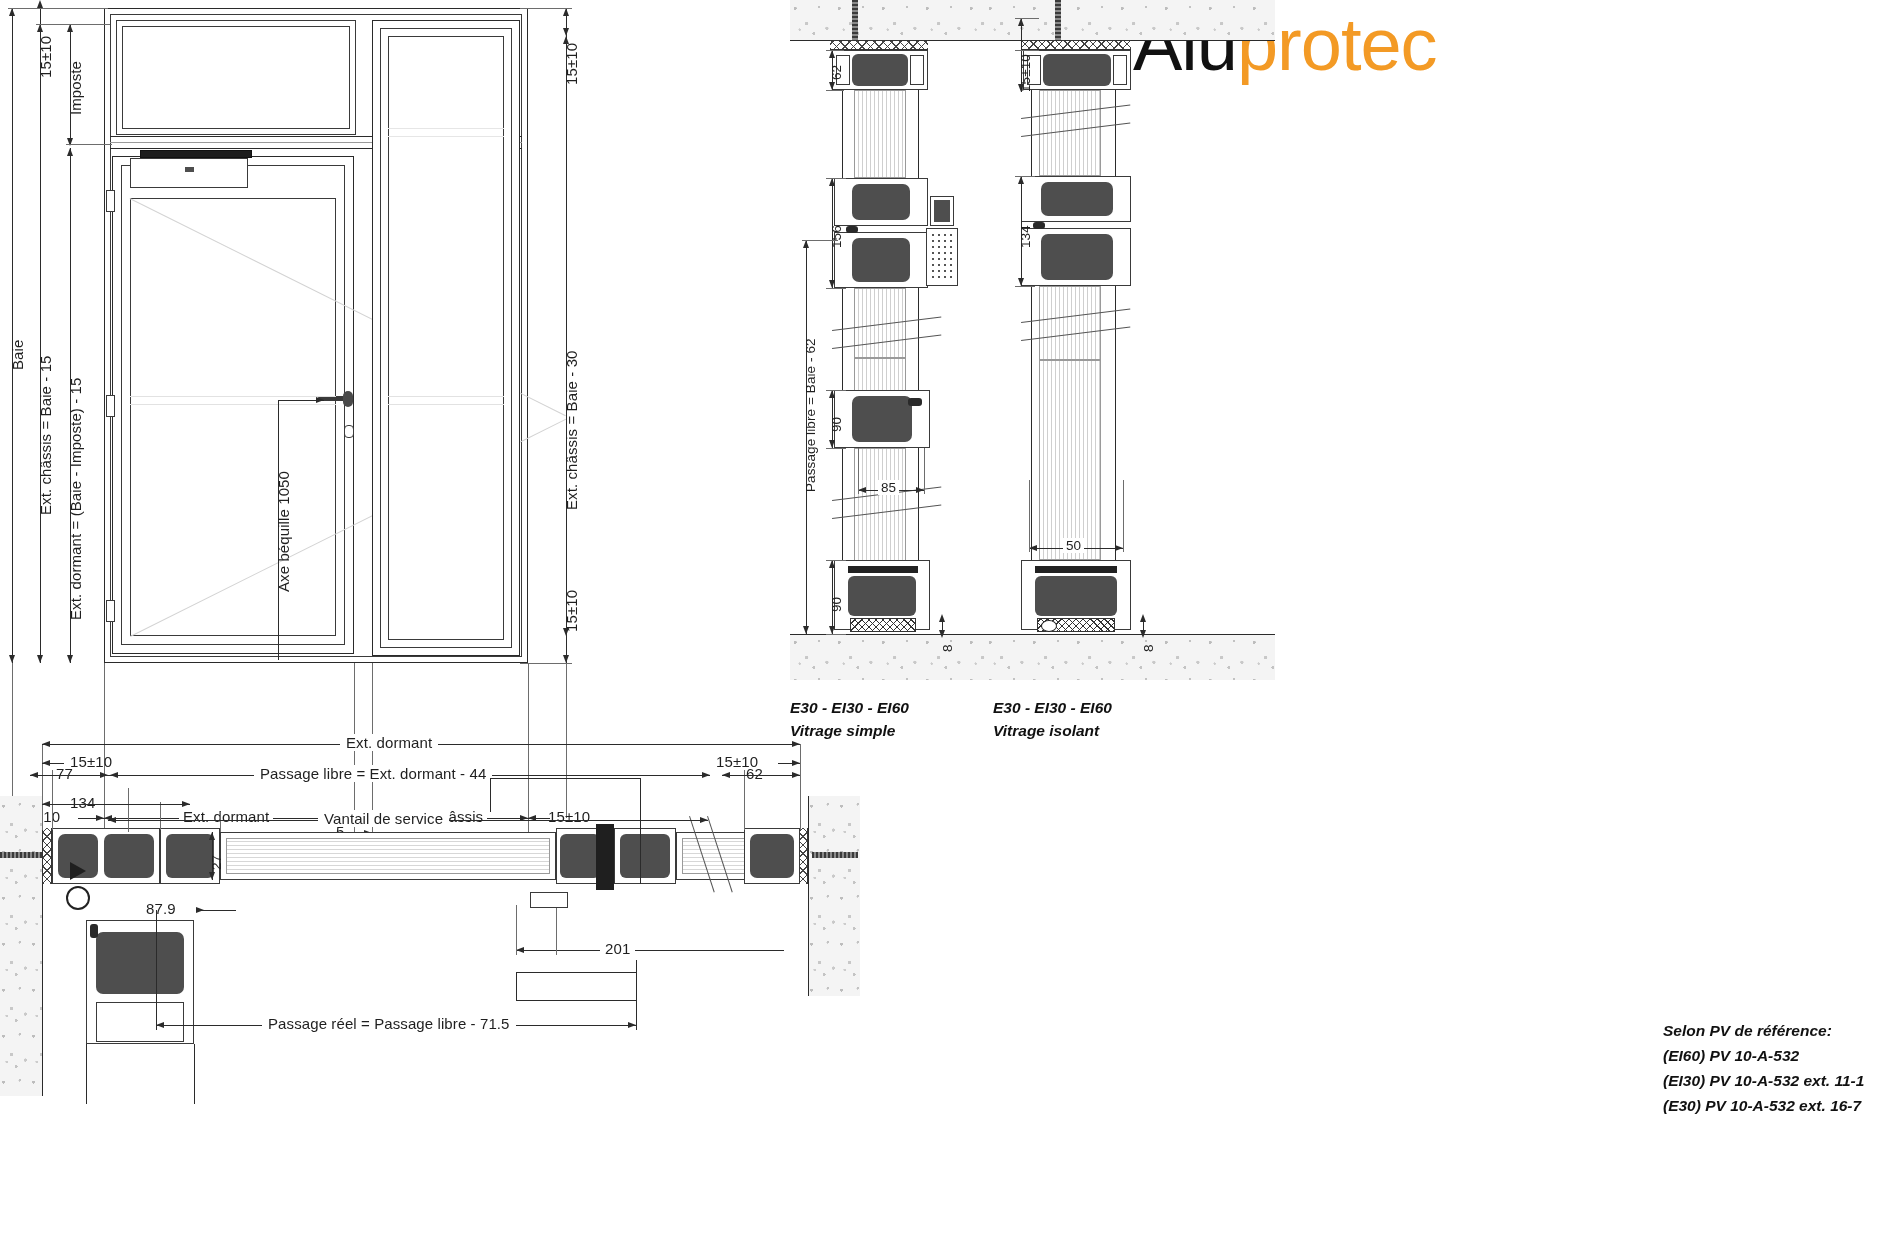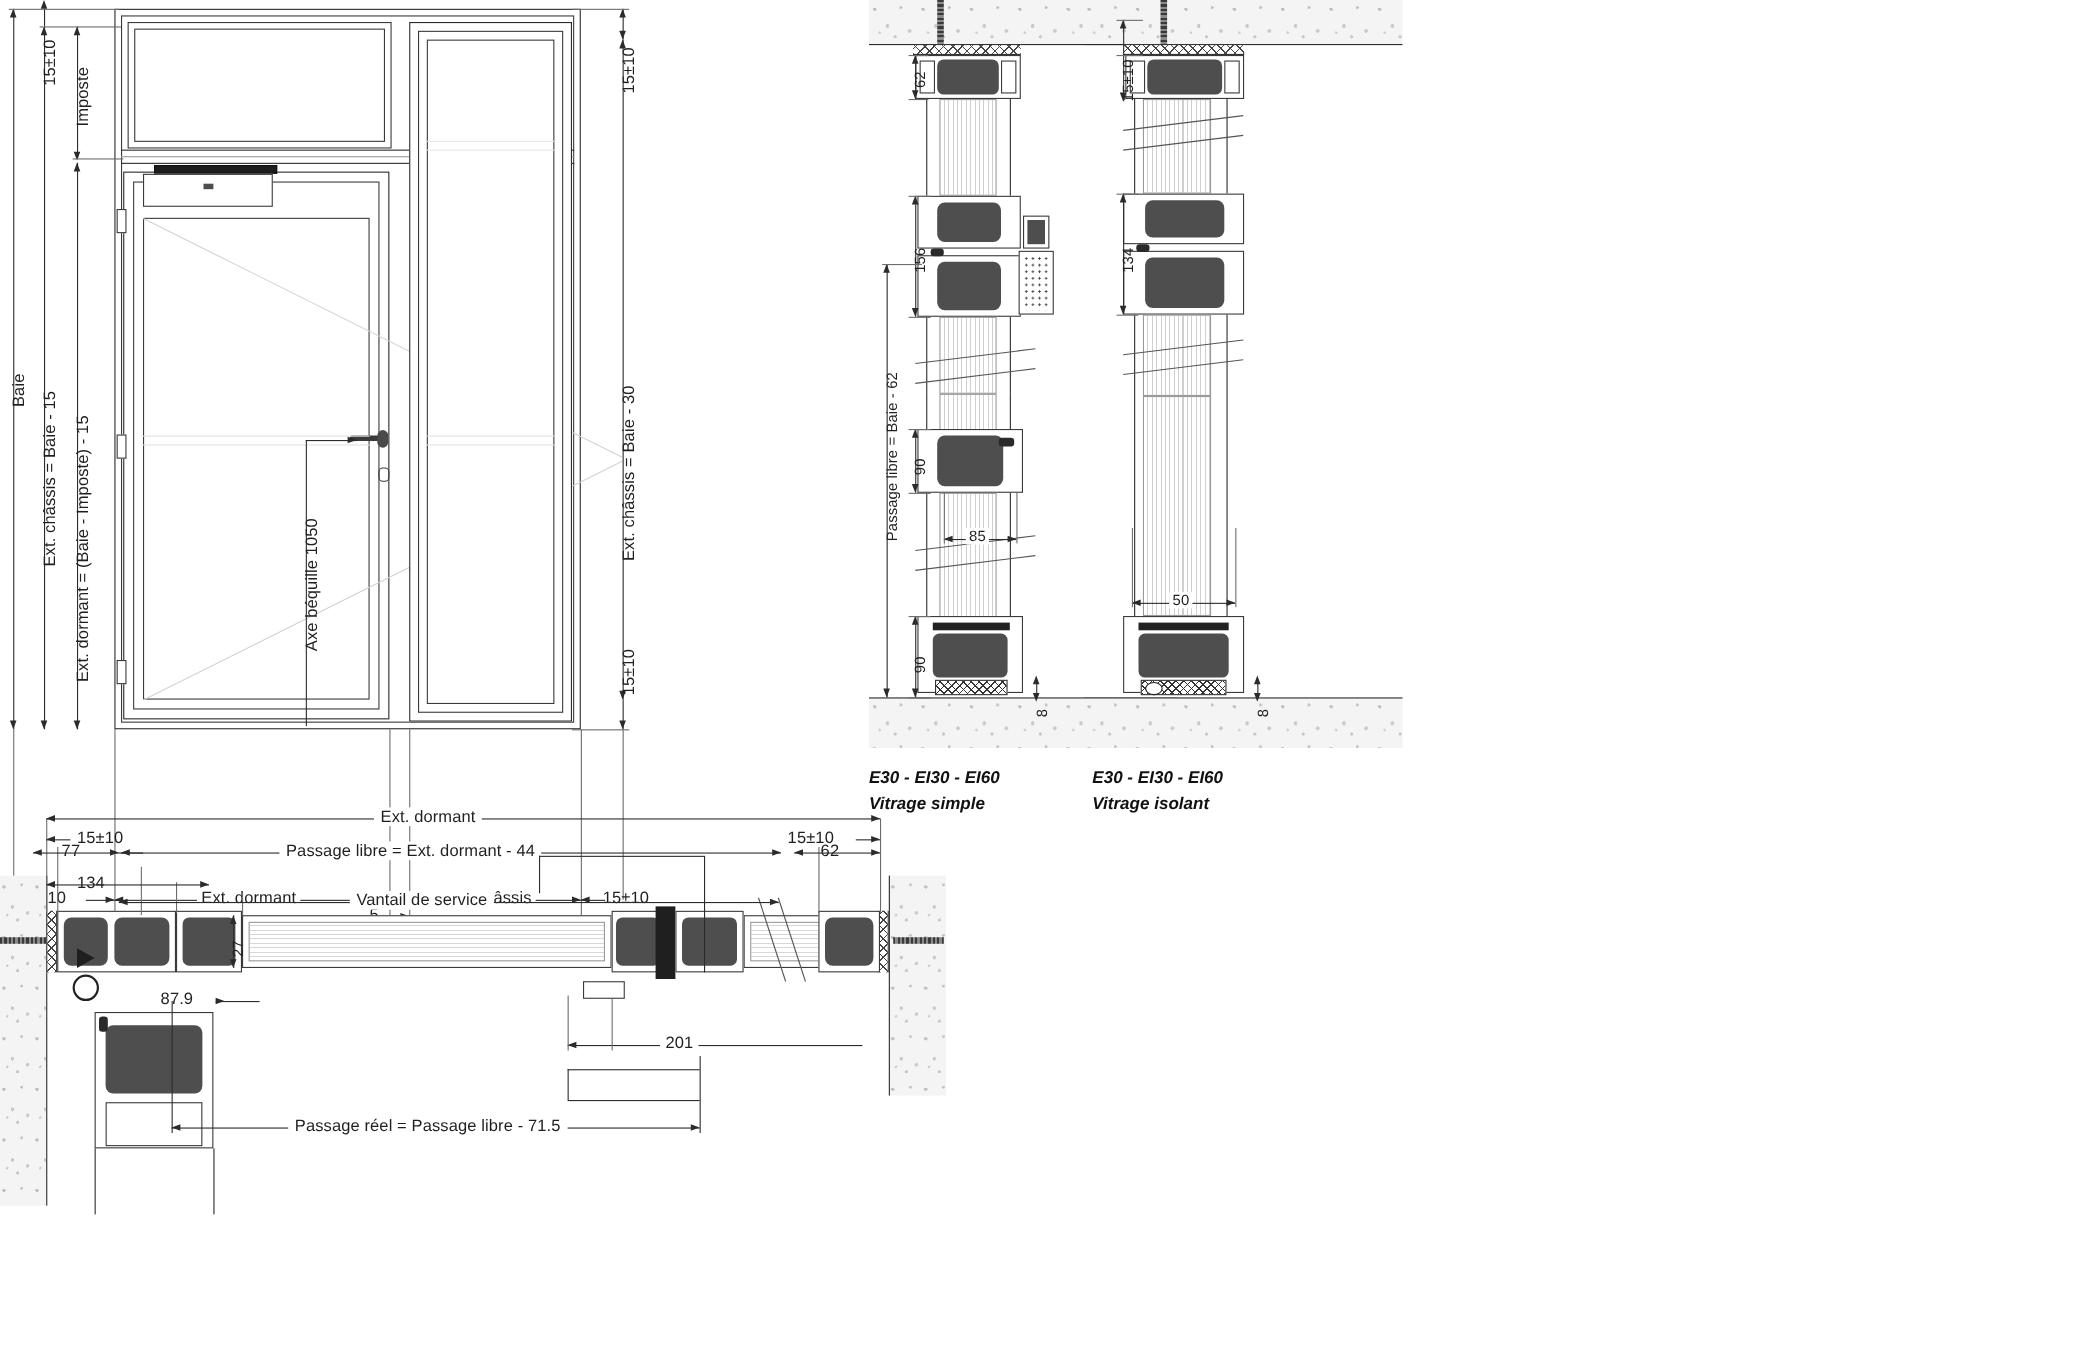--- a/index.html
+++ b/index.html
@@ -73,21 +73,30 @@
     repeating-linear-gradient(-45deg,#333 0 1px,transparent 1px 5px);
     background-color:#fff;border:1px solid #333;box-sizing:border-box;}
   .diag{position:absolute;height:0;border-top:1px solid #d3d3d3;transform-origin:0 0;}
   .break{position:absolute;height:0;border-top:1px solid #555;transform-origin:0 0;}
 </style>
 </head>
 <body>
 
 <div class="sheet">
 
-
+  <div id="logo">
+    <span class="a">Alu</span><span class="b">protec</span>
+  </div>
+
+  <div id="notes">
+    <div>Selon PV de référence:</div>
+    <div>(EI60) PV 10-A-532</div>
+    <div>(EI30) PV 10-A-532 ext. 11-1</div>
+    <div>(E30) PV 10-A-532 ext. 16-7</div>
+  </div>
 
   <div class="abs" style="left:0;top:0;width:740px;height:870px;">
 
     <div class="frame2" style="left:104px;top:8px;width:424px;height:655px;"></div>
     <div class="frame" style="left:110px;top:14px;width:412px;height:643px;"></div>
 
     <div class="frame" style="left:116px;top:20px;width:240px;height:115px;"></div>
     <div class="frame" style="left:122px;top:26px;width:228px;height:103px;"></div>
 
     <div class="line-h" style="left:110px;top:136px;width:412px;"></div>

